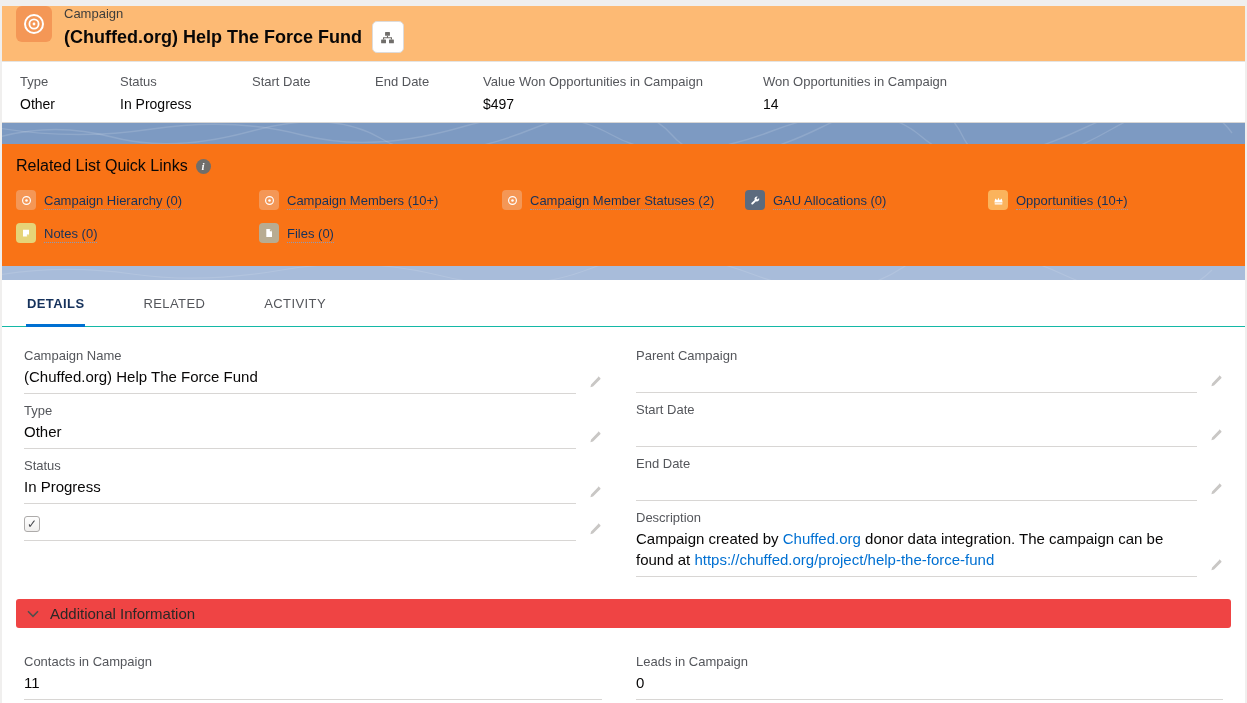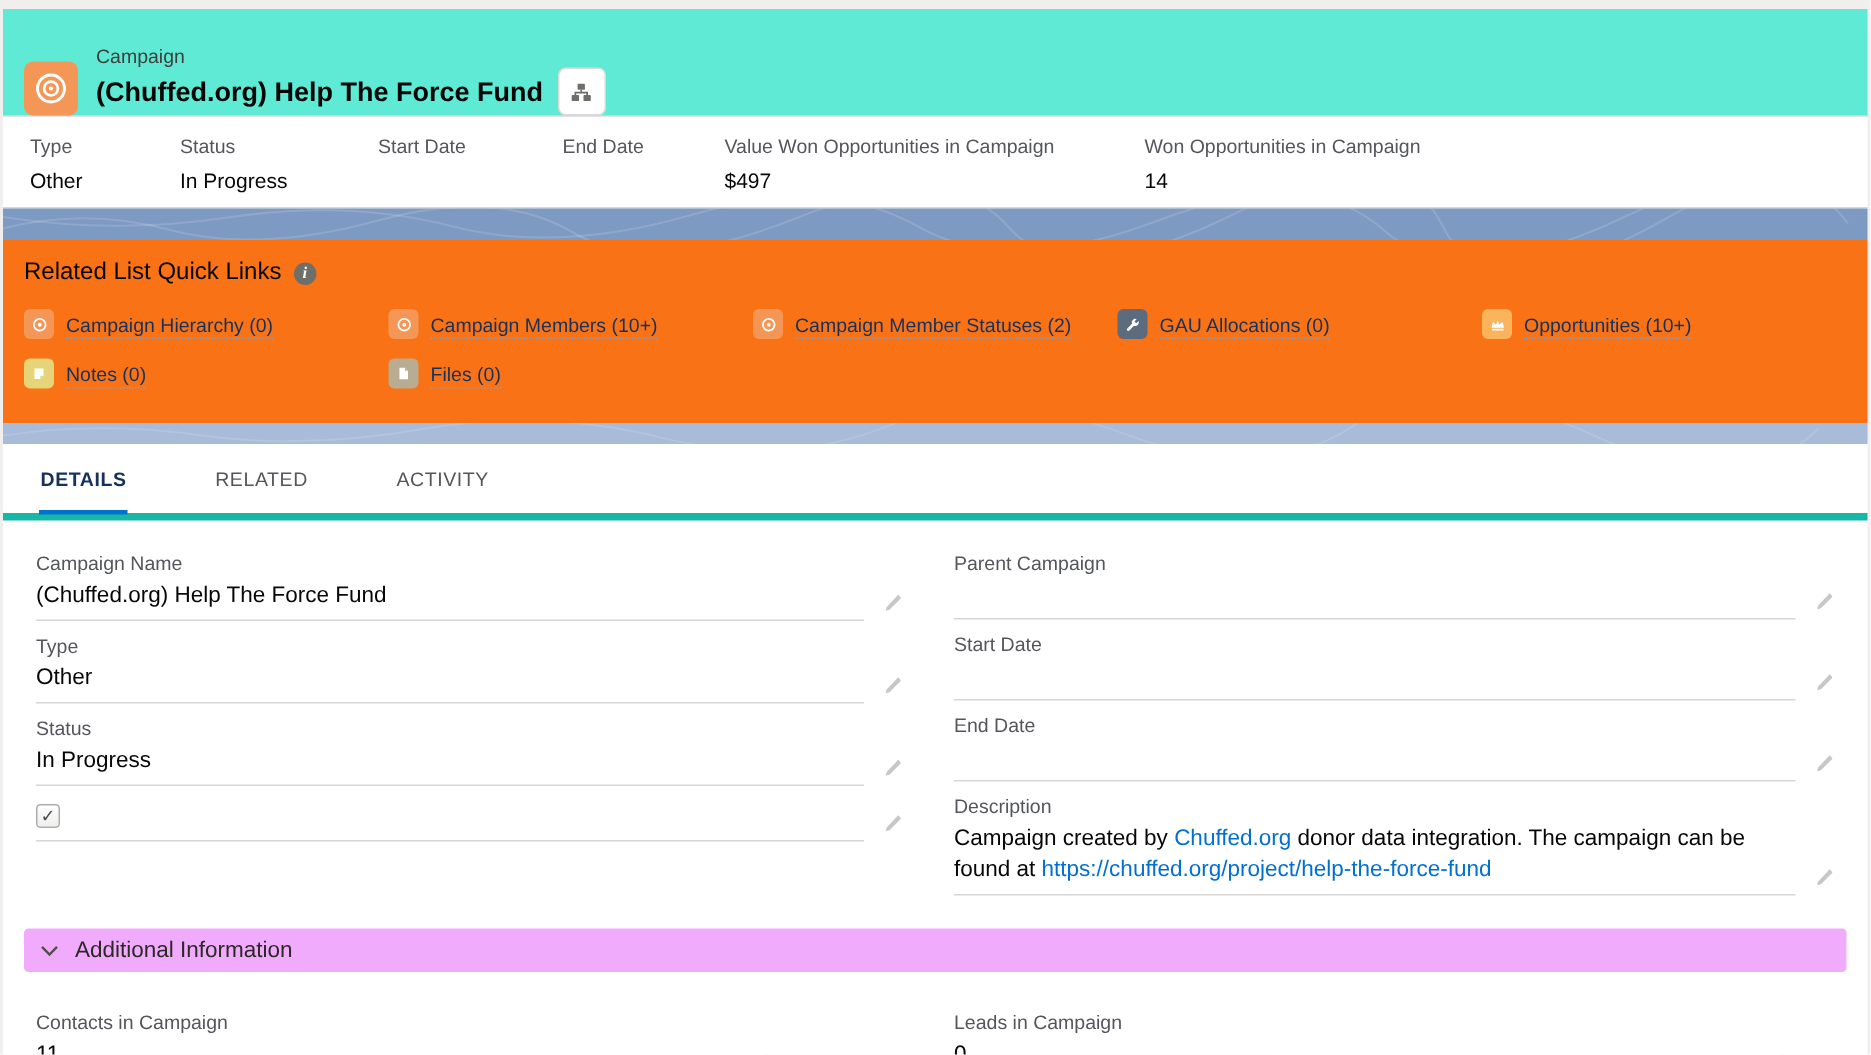--- a/index.html
+++ b/index.html
@@ -6,22 +6,22 @@
   html,body { width:1247px; height:703px; overflow:hidden; }
   body {
     font-family:"Liberation Sans", sans-serif;
     background:#f0efee;
     color:#080707;
   }
   .page { margin:0 2px; }
 
   
   .header {
-    background:#5eead4; height:72px; margin-top:6px;
-    display:flex; align-items:flex-end; padding:0 14px;
+    background:#fdba74; height:56px; margin-top:6px;
+    display:flex; align-items:flex-start; padding:0 14px;
     border-bottom:1px solid #e5e4e2;
   }
   .entity-icon {
     width:36px; height:36px; border-radius:6px; background:#F49756;
     display:flex; align-items:center; justify-content:center; flex:0 0 auto;
   }
   .header-text { margin-left:12px; }
   .entity-label { font-size:13px; color:#3e3e3c; line-height:15px; }
   .record-title { font-size:18px; font-weight:bold; color:#080707; line-height:23px; }
   .title-row { display:flex; align-items:center; gap:10px; }
@@ -60,21 +60,21 @@
   .qgrid { display:grid; grid-template-columns:repeat(5,1fr); row-gap:13px; }
   .qcell { display:flex; align-items:flex-end; gap:8px; }
   .qicon { width:20px; height:20px; border-radius:4px; display:flex; align-items:center; justify-content:center; flex:0 0 auto; }
   .qlink {
     font-size:13px; color:#16325c; text-decoration:none; cursor:pointer;
     border-bottom:1px dotted #8b9bb5; padding-bottom:1px;
   }
 
   
   .details-card { background:#fff; min-height:419px; }
-  .tabs { display:flex; gap:57px; padding:0 24px; border-bottom:5px solid #14b8a6; }
+  .tabs { display:flex; gap:57px; padding:0 24px; border-bottom:1px solid #14b8a6; }
   .tab {
     font-size:13px; letter-spacing:0.4px; color:#54565b; padding:16px 1px 13px;
     cursor:pointer; border-bottom:3px solid transparent; margin-bottom:-1px;
   }
   .tab.active { color:#16325c; font-weight:bold; border-bottom-color:#0070d2; }
 
   
   .form-grid { display:grid; grid-template-columns:578px 1fr; column-gap:34px; padding:21px 22px 0 22px; align-items:start; }
   .col { display:flex; flex-direction:column; }
   .field { margin-bottom:9px; }
@@ -87,21 +87,21 @@
   .pencil-cell { width:26px; display:flex; justify-content:flex-end; padding-bottom:5px; cursor:pointer; }
   .blue-link { color:#0070d2; text-decoration:none; cursor:pointer; }
   .checkbox {
     width:16px; height:16px; border:1px solid #adabaa; border-radius:3px;
     background:linear-gradient(#fefefe,#f0efee); display:flex; align-items:center;
     justify-content:center; font-size:12px; color:#4a4c51; cursor:pointer; margin-top:2px;
   }
 
   
   .section-bar {
-    margin:13px 14px 0 14px; background:#f0abfc; border-radius:3px; height:29px;
+    margin:13px 14px 0 14px; background:#ef4444; border-radius:3px; height:29px;
     display:flex; align-items:center; gap:11px; padding:0 11px; cursor:pointer;
   }
   .section-title { font-size:15px; color:#2b2826; }
   .chev { display:flex; align-items:center; }
 </style>
 </head>
 <body>
 
 <div class="page">
 

